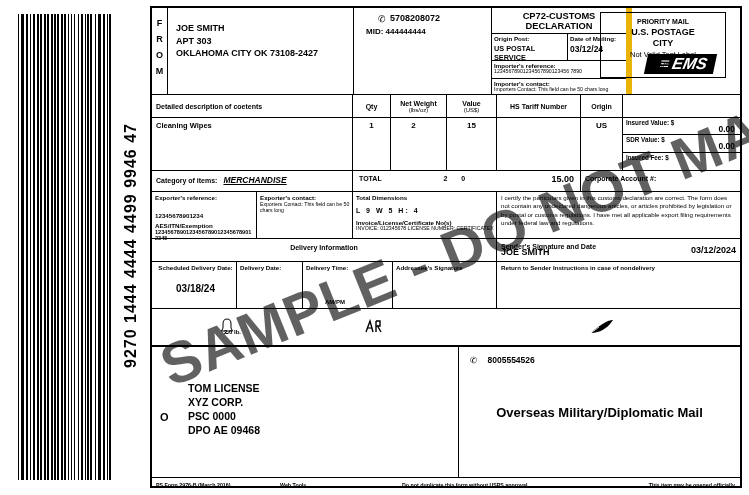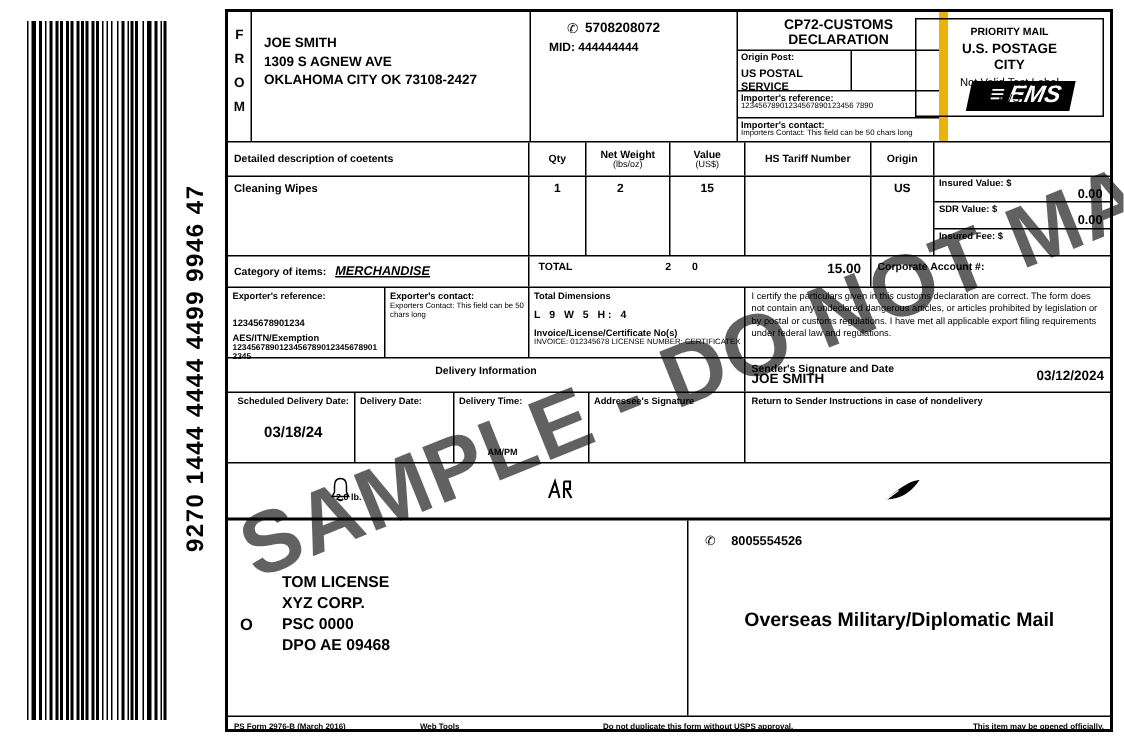--- a/index.html
+++ b/index.html
@@ -39,21 +39,21 @@
   .cp72{width:140px;box-sizing:border-box;border-right:6px solid #eab308;}
   .cp72 .hdr{font-size:9.3px;font-weight:bold;text-align:center;padding:3px 0 2px;border-bottom:1px solid #000;}
   .cp72 .r{display:flex;}
   .cp72 .c{box-sizing:border-box;padding:1px 2px;}
 
   .emsbox{width:auto;flex:1;box-sizing:border-box;position:relative;}
   .ems{position:absolute;left:14px;top:46px;font-style:italic;font-weight:bold;font-size:16px;
     background:#000;color:#fff;padding:1px 8px 1px 14px;transform:skewX(-12deg);}
   .ems:before{content:"≡";margin-right:3px;font-style:normal;}
 
-  .prio{position:absolute;right:4px;top:4px;width:126px;height:66px;border:1.5px solid #000;box-sizing:border-box;text-align:center;padding-top:3px;}
+  .prio{position:absolute;right:14px;top:4px;width:126px;height:66px;border:1.5px solid #000;box-sizing:border-box;text-align:center;padding-top:3px;}
   .prio div{font-size:7.5px;line-height:11px;}
   .prio .t1{font-weight:bold;font-size:7px;}
   .prio .t2{font-weight:bold;font-size:9px;}
 
   
   .thead{height:22px;display:flex;border-top:1px solid #000;border-bottom:1px solid #000;}
   .thead .cell{display:flex;align-items:center;justify-content:center;text-align:center;font-size:7px;font-weight:bold;}
   .c-desc{width:200px;justify-content:flex-start !important;padding-left:4px;}
   .c-qty{width:38px;}
   .c-net{width:56px;}
@@ -171,36 +171,40 @@
     <div class="topsec">
       <div class="fcol">
         <span style="top:10px;">F</span>
         <span style="top:26px;">R</span>
         <span style="top:42px;">O</span>
         <span style="top:58px;">M</span>
       </div>
 
       <div class="fromblock">
         <div>JOE SMITH</div>
-        <div>1309 S AGNEW AVE</div>
+        <div>APT 303</div>
         <div>OKLAHOMA CITY OK 73108-2427</div>
       </div>
 
       <div class="phoneblock">
         <div class="phone-ico">✆</div>
         <div class="phone-num">5708208072</div>
         <div class="mid">MID:  444444444</div>
       </div>
 
       <div class="cp72">
         <div class="hdr">CP72-CUSTOMS DECLARATION</div>
         <div class="r" style="border-bottom:1px solid #000;">
           <div class="c br" style="width:76px;height:26px;">
             <div class="lbl">Origin Post:</div>
             <div class="val" style="font-size:7.3px;margin-top:2px;">US POSTAL SERVICE</div>
+          </div>
+          <div class="c" style="flex:1;height:26px;">
+            <div class="lbl">Date of Mailing:</div>
+            <div class="val" style="margin-top:2px;">03/12/24</div>
           </div>
         </div>
         <div class="c" style="height:18px;border-bottom:1px solid #000;padding:1px 2px;">
           <div class="lbl">Importer's reference:</div>
           <div class="lbl-sm">12345678901234567890123456 7890</div>
         </div>
         <div class="c" style="height:18px;padding:1px 2px;">
           <div class="lbl">Importer's contact:</div>
           <div class="lbl-sm">Importers Contact: This field can be 50 chars long</div>
         </div>

